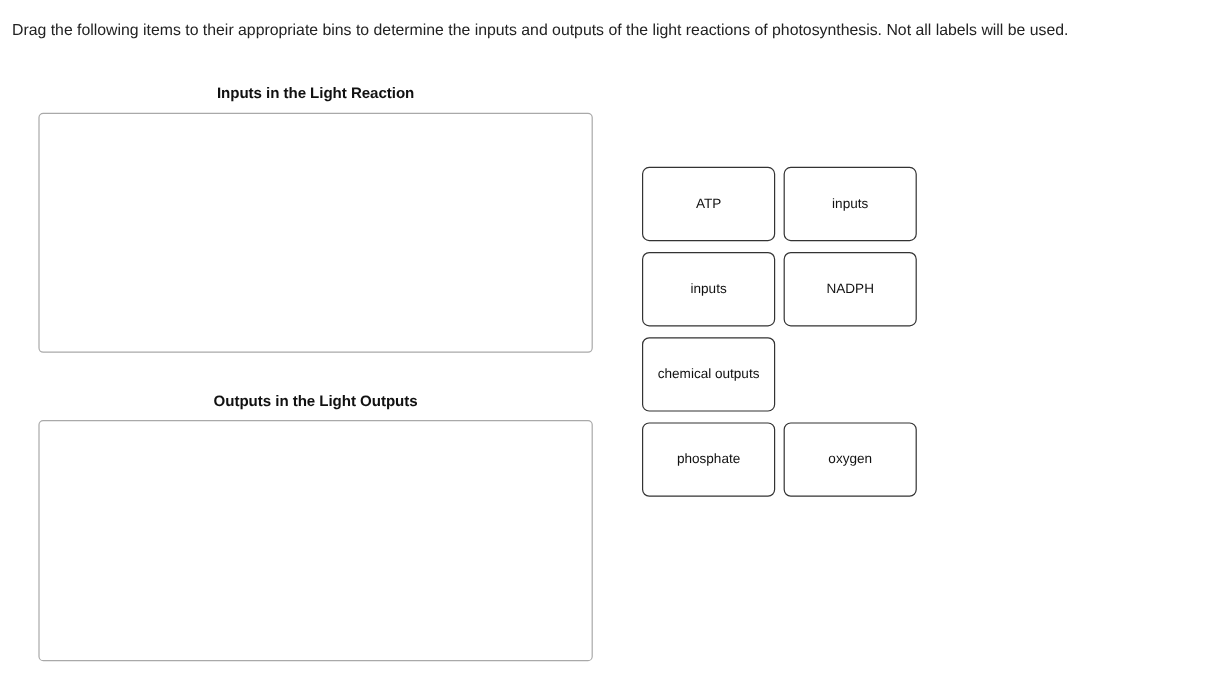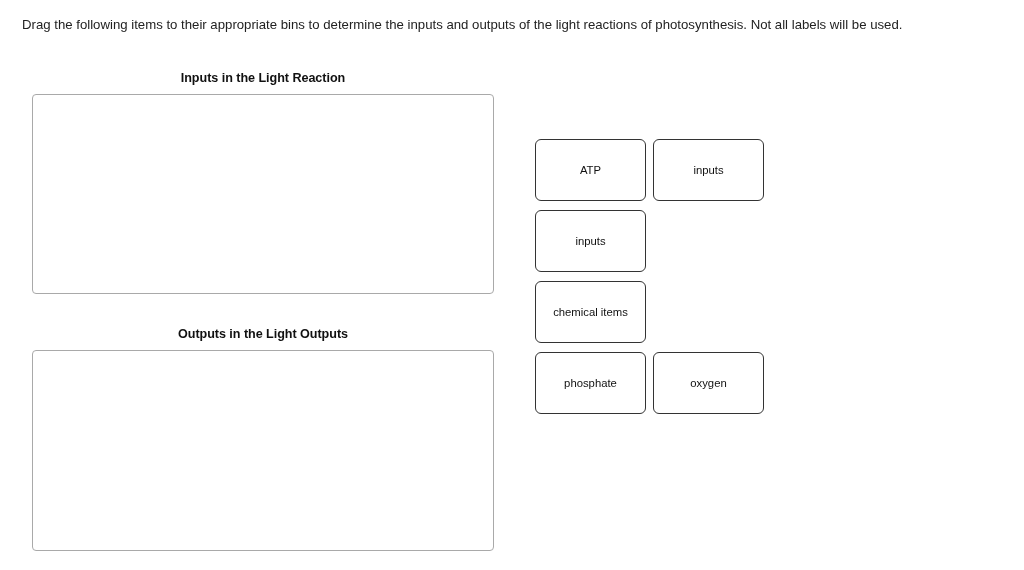--- a/index.html
+++ b/index.html
@@ -15,21 +15,21 @@
     font-family: "Liberation Sans", sans-serif;
     color: #1a1a1a;
     position: relative;
     overflow: hidden;
     -webkit-font-smoothing: antialiased;
   }
 
   
   #instruction {
     position: absolute;
-    left: 22px;
+    left: 10px;
     top: 3px;
     width: 900px;
     font-size: 13.2px;
     line-height: 17.5px;
     color: #222222;
     font-weight: 400;
   }
 
   
   #bins-column {
@@ -121,24 +121,25 @@
 <div id="label-tray">
 
   <div class="tile-row">
     <div class="label-tile">ATP</div>
     <div class="label-tile">inputs</div>
   </div>
 
 
   <div class="tile-row">
     <div class="label-tile">inputs</div>
+    <div class="label-tile">NADPH</div>
   </div>
 
   <div class="tile-row">
-    <div class="label-tile">chemical items</div>
+    <div class="label-tile">chemical outputs</div>
   </div>
 
   <div class="tile-row">
     <div class="label-tile">phosphate</div>
     <div class="label-tile">oxygen</div>
   </div>
 
 </div>
 
 </body></html>

